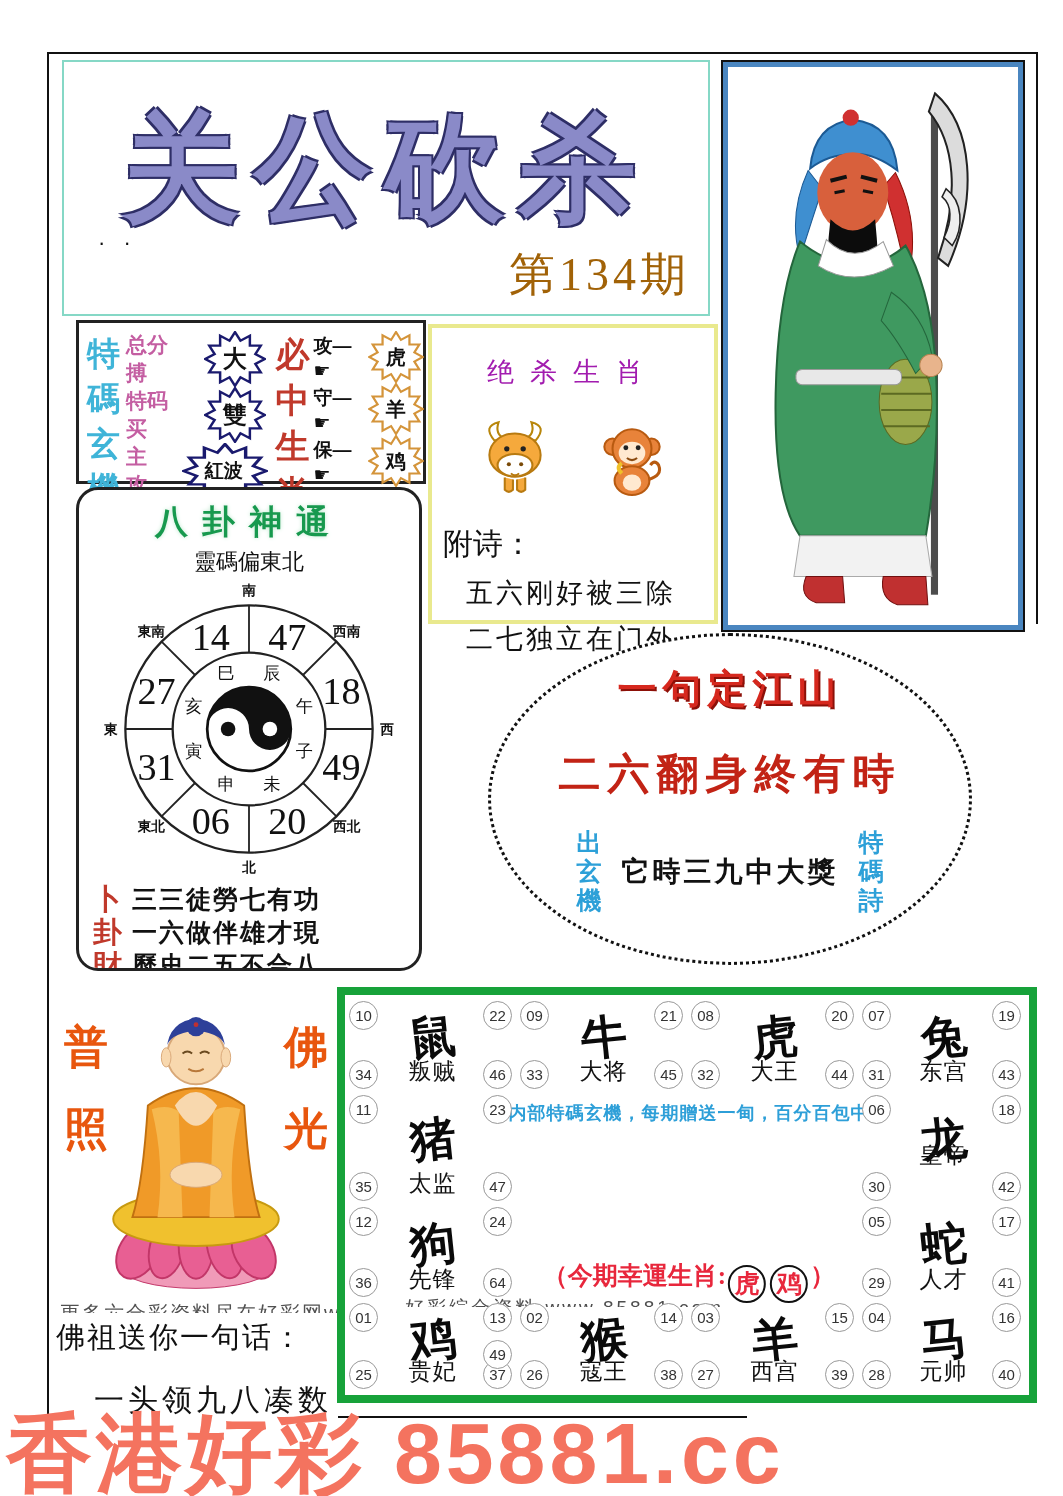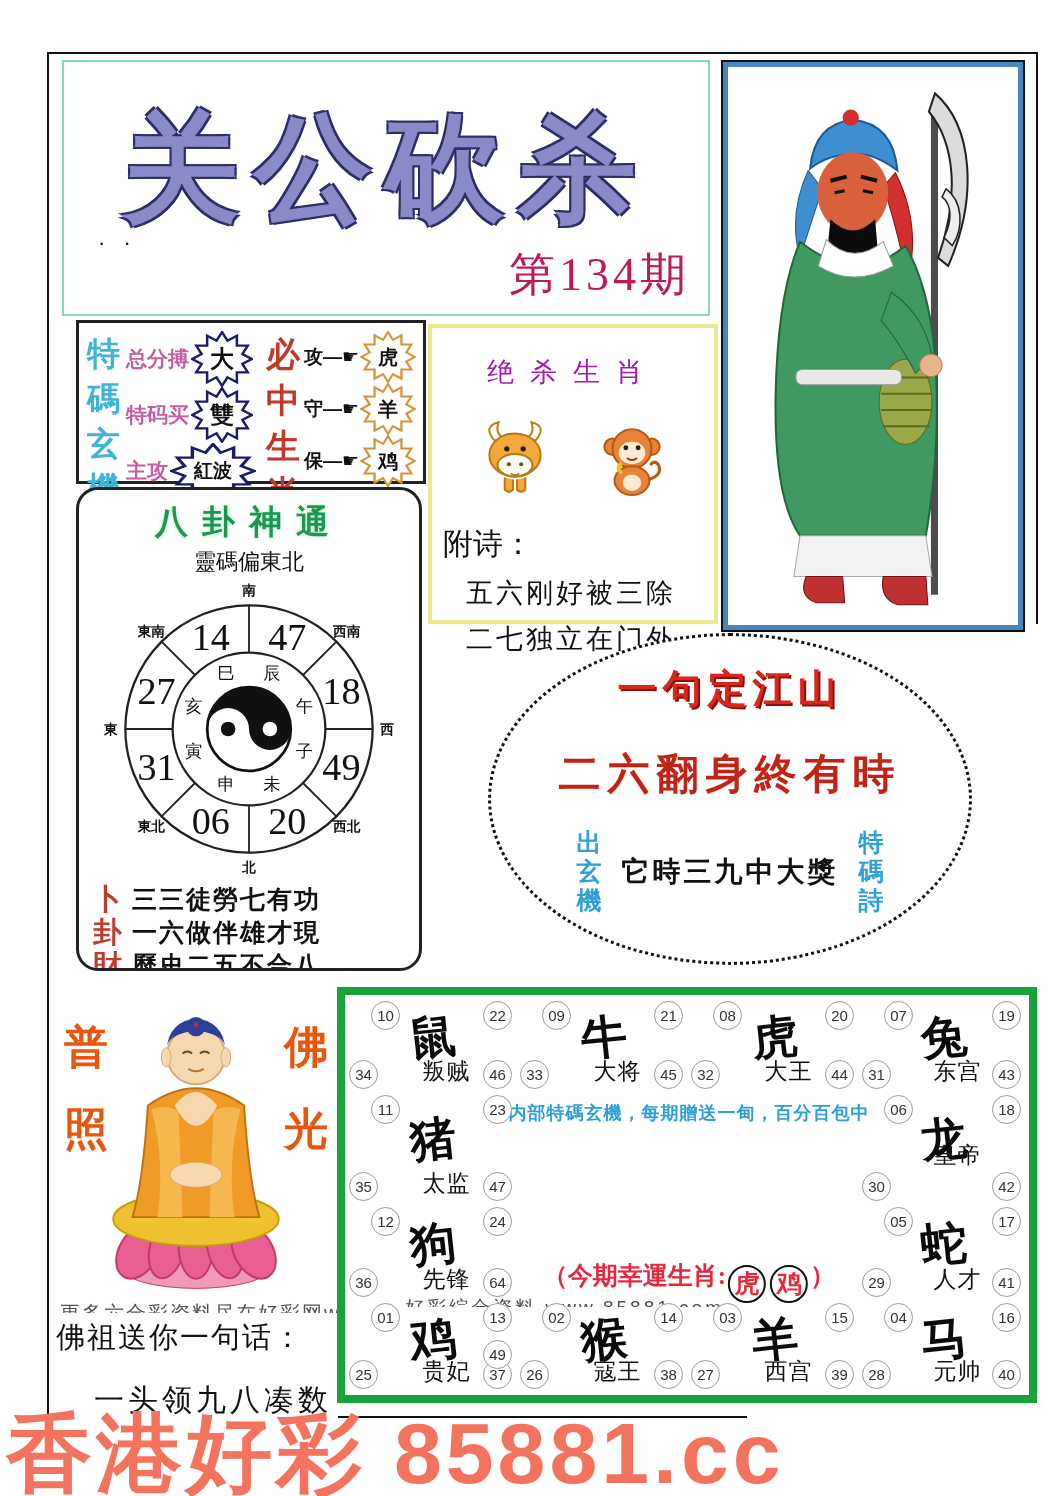--- a/index.html
+++ b/index.html
@@ -7,36 +7,36 @@
         font-family:"Liberation Sans","DejaVu Sans",sans-serif;color:#111;}
   .line{position:absolute;background:#111;}
 
   
   .title-box{position:absolute;left:62px;top:60px;width:644px;height:252px;
              border:2px solid #86d8c6;background:#fff;}
   .main-title{position:absolute;left:0;top:28px;width:100%;text-align:center;
               font-family:"Liberation Serif","DejaVu Serif",serif;font-weight:bold;
               font-size:118px;letter-spacing:14px;color:#8a8ac8;
               text-shadow:-2px -2px 0 #2e2e66,2px -2px 0 #2e2e66,-2px 2px 0 #2e2e66,2px 2px 0 #2e2e66,0 0 6px #fff;}
-  .issue{position:absolute;right:18px;bottom:8px;font-size:46px;color:#be185d;
+  .issue{position:absolute;right:18px;bottom:8px;font-size:46px;color:#a16207;
          font-family:"Liberation Serif","DejaVu Serif",serif;letter-spacing:4px;}
   .tiny-dots{position:absolute;left:34px;bottom:58px;font-size:22px;color:#111;letter-spacing:6px;}
 
   
   .guanyu-box{position:absolute;left:723px;top:62px;width:290px;height:558px;
               border:5px solid #4a86c0;outline:2px solid #111;background:#fff;}
 
   
   .tema-box{position:absolute;left:76px;top:320px;width:344px;height:158px;
             border:3px solid #222;background:#fff;display:flex;align-items:center;}
   .vcol{display:flex;flex-direction:column;justify-content:space-between;align-items:center;font-weight:bold;}
   .tema-side{height:140px;margin:0 6px 0 8px;font-size:33px;color:#3fb4d8;
              font-family:"Liberation Serif","DejaVu Serif",serif;}
   .tema-rows{display:flex;flex-direction:column;justify-content:space-between;height:142px;}
-  .tema-row{display:flex;align-items:center;gap:2px;}
+  .tema-row{display:flex;align-items:center;gap:15px;}
   .tema-label{color:#c45ea2;font-weight:bold;font-size:21px;font-family:"Liberation Serif","DejaVu Serif",serif;}
   .bizhong-side{height:140px;margin:0 4px 0 10px;font-size:34px;color:#c0392b;
                 font-family:"Liberation Serif","DejaVu Serif",serif;}
   .target-rows{display:flex;flex-direction:column;justify-content:space-between;height:142px;}
   .target-row{display:flex;align-items:center;gap:1px;font-size:19px;font-weight:bold;}
   .star{position:relative;display:inline-flex;align-items:center;justify-content:center;}
   .star svg{position:absolute;inset:0;}
   .star .star-text{position:relative;z-index:1;font-weight:bold;
                    font-family:"Liberation Serif","DejaVu Serif",serif;}
 
@@ -88,28 +88,28 @@
              font-family:"Liberation Serif","DejaVu Serif",serif;}
   .fozu-line2{position:absolute;left:44px;top:392px;font-size:30px;letter-spacing:4px;
               font-family:"Liberation Serif","DejaVu Serif",serif;}
 
   
   .green-box{position:absolute;left:337px;top:987px;width:700px;height:416px;background:#fff;
              border:8px solid #17a23a;box-sizing:border-box;}
   .cell{position:absolute;}
   .cell .num{position:absolute;width:27px;height:27px;border:1px solid #999;border-radius:50%;
              display:flex;align-items:center;justify-content:center;font-size:15px;color:#333;background:#fff;}
-  .cell .num.tl{left:2px;top:2px;margin-left:22px;} .cell .num.tr{right:6px;top:2px;}
+  .cell .num.tl{left:2px;top:2px;} .cell .num.tr{right:6px;top:2px;}
   .cell .num.bl{left:2px;bottom:4px;} .cell .num.br{right:6px;bottom:4px;}
   .cell .num.mr{right:6px;top:42%;}
   .cell .animal{position:absolute;left:50%;top:42%;transform:translate(-50%,-50%) rotate(-6deg);
                 font-size:46px;font-weight:bold;color:#0a0a0a;
                 font-family:"Liberation Serif","DejaVu Serif",serif;}
   .cell .zlabel{position:absolute;left:50%;bottom:6px;transform:translateX(-50%);
-                font-size:23px;letter-spacing:1px;font-family:"Liberation Serif","DejaVu Serif",serif;margin-left:14px;}
+                font-size:23px;letter-spacing:1px;font-family:"Liberation Serif","DejaVu Serif",serif;}
   .mid-area{position:absolute;left:173px;top:98px;width:342px;height:208px;}
   .notice{position:absolute;left:50%;top:8px;transform:translateX(-50%);white-space:nowrap;
           font-size:18px;font-weight:bold;color:#2d9fd8;letter-spacing:1px;}
   .slogan{position:absolute;left:50%;top:44px;transform:translateX(-50%);
           font-size:46px;font-weight:bold;color:#c23a28;white-space:nowrap;letter-spacing:3px;
           line-height:56px;text-align:center;font-family:"Liberation Serif","DejaVu Serif",serif;}
   .lucky{position:absolute;left:50%;top:166px;transform:translateX(-50%);white-space:nowrap;
          font-size:25px;font-weight:bold;color:#e8273c;font-family:"Liberation Serif","DejaVu Serif",serif;}
   .lucky .ring{display:inline-flex;width:34px;height:34px;border:2px solid #111;border-radius:50%;
                align-items:center;justify-content:center;color:#e8273c;margin:0 2px;vertical-align:-8px;}

